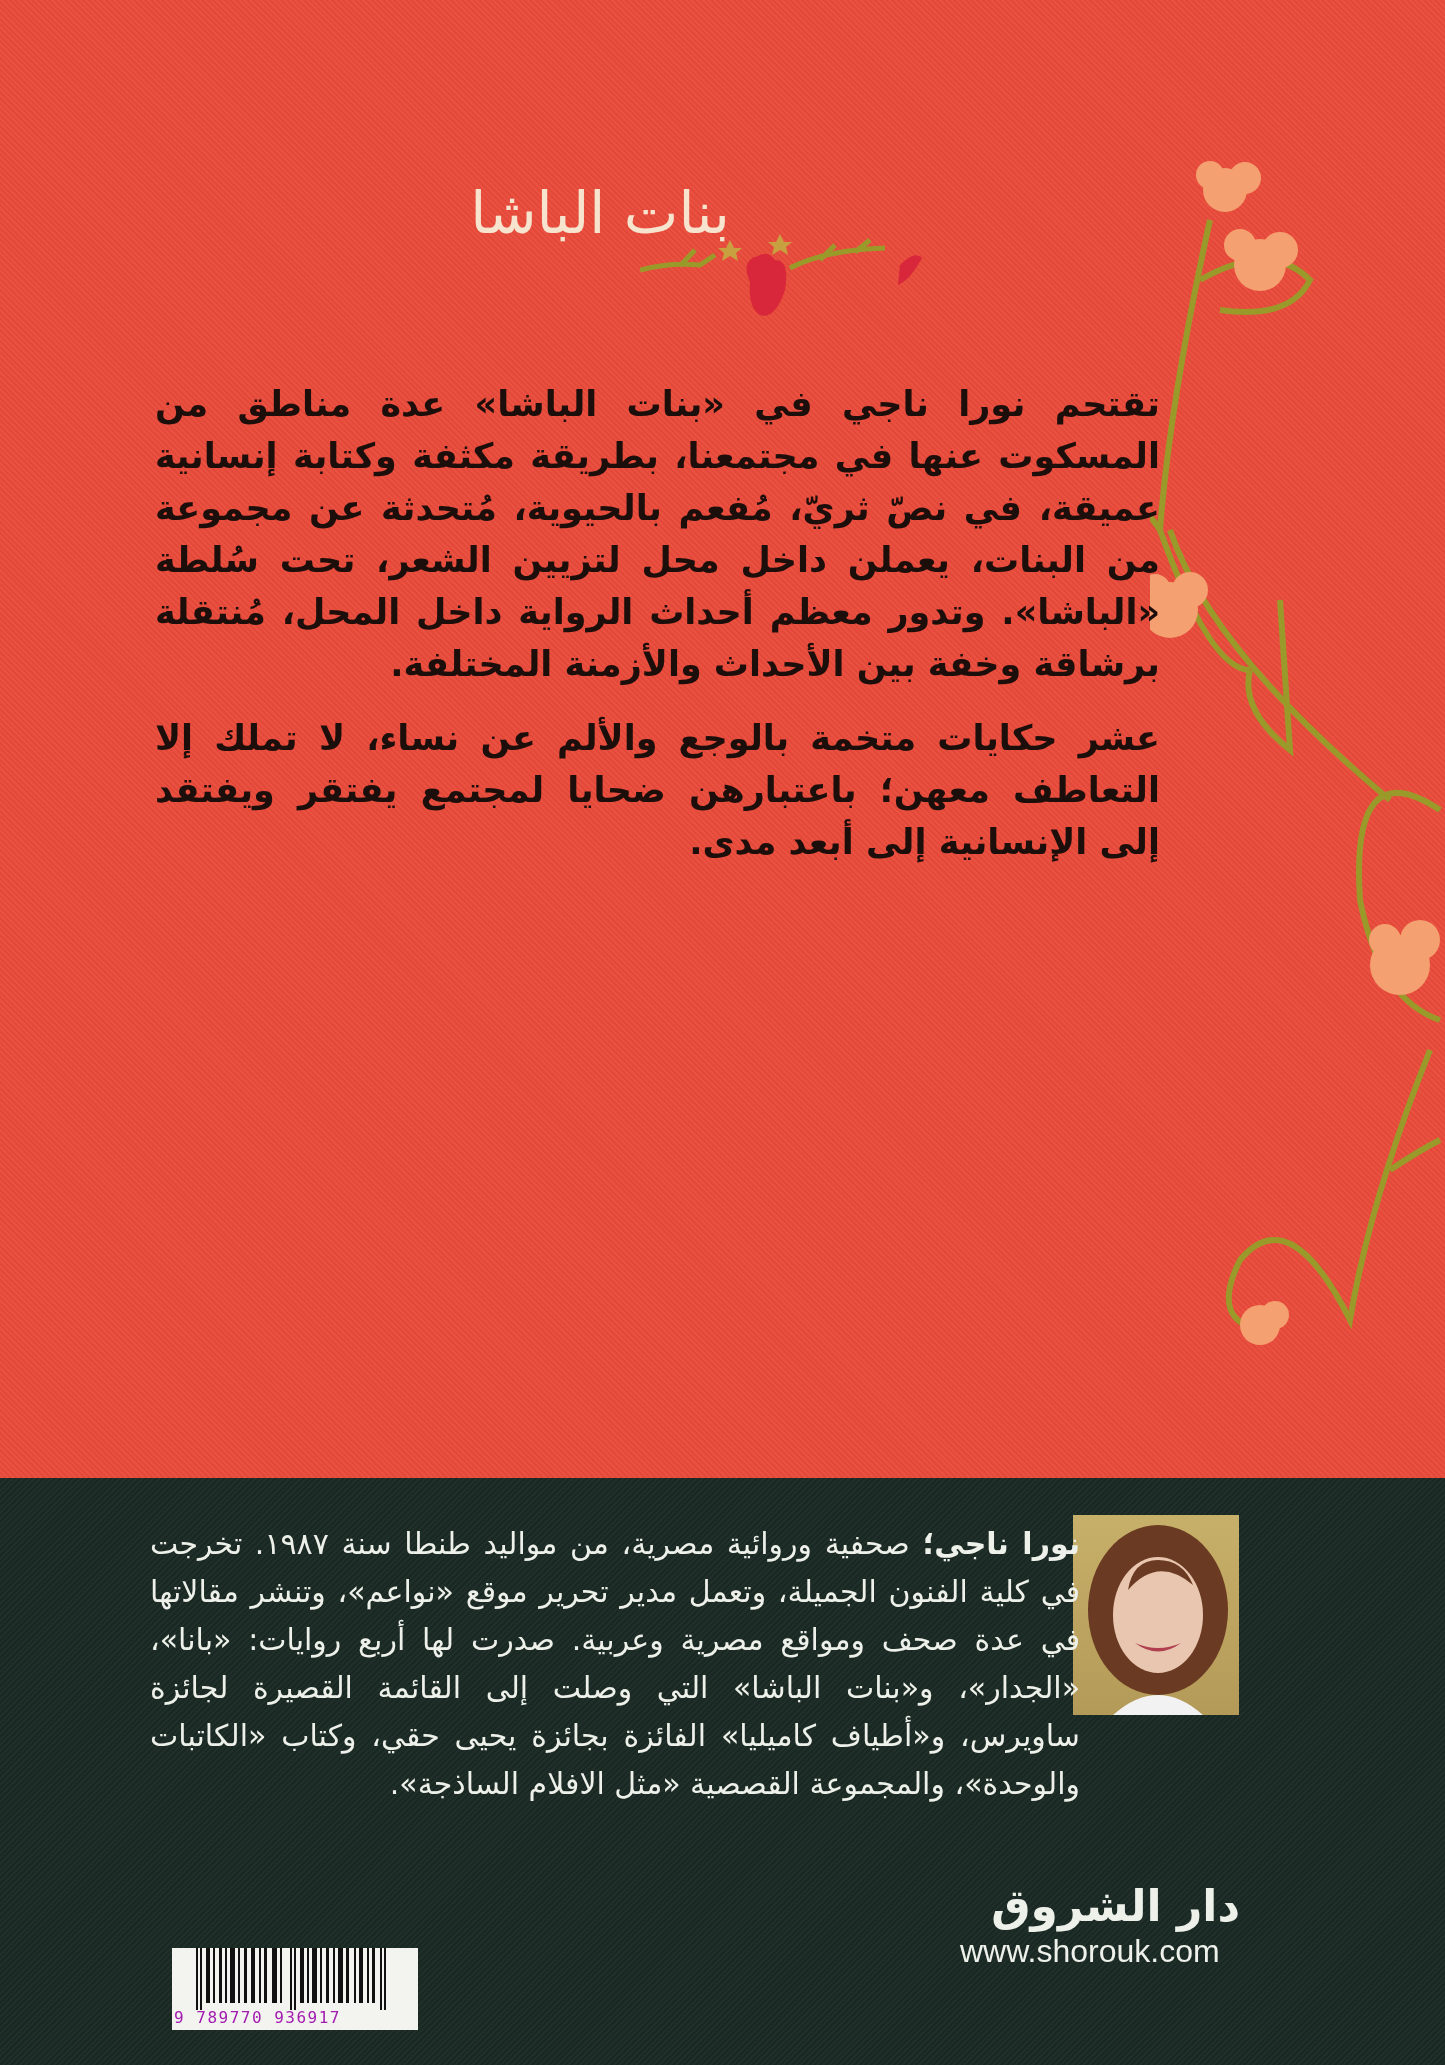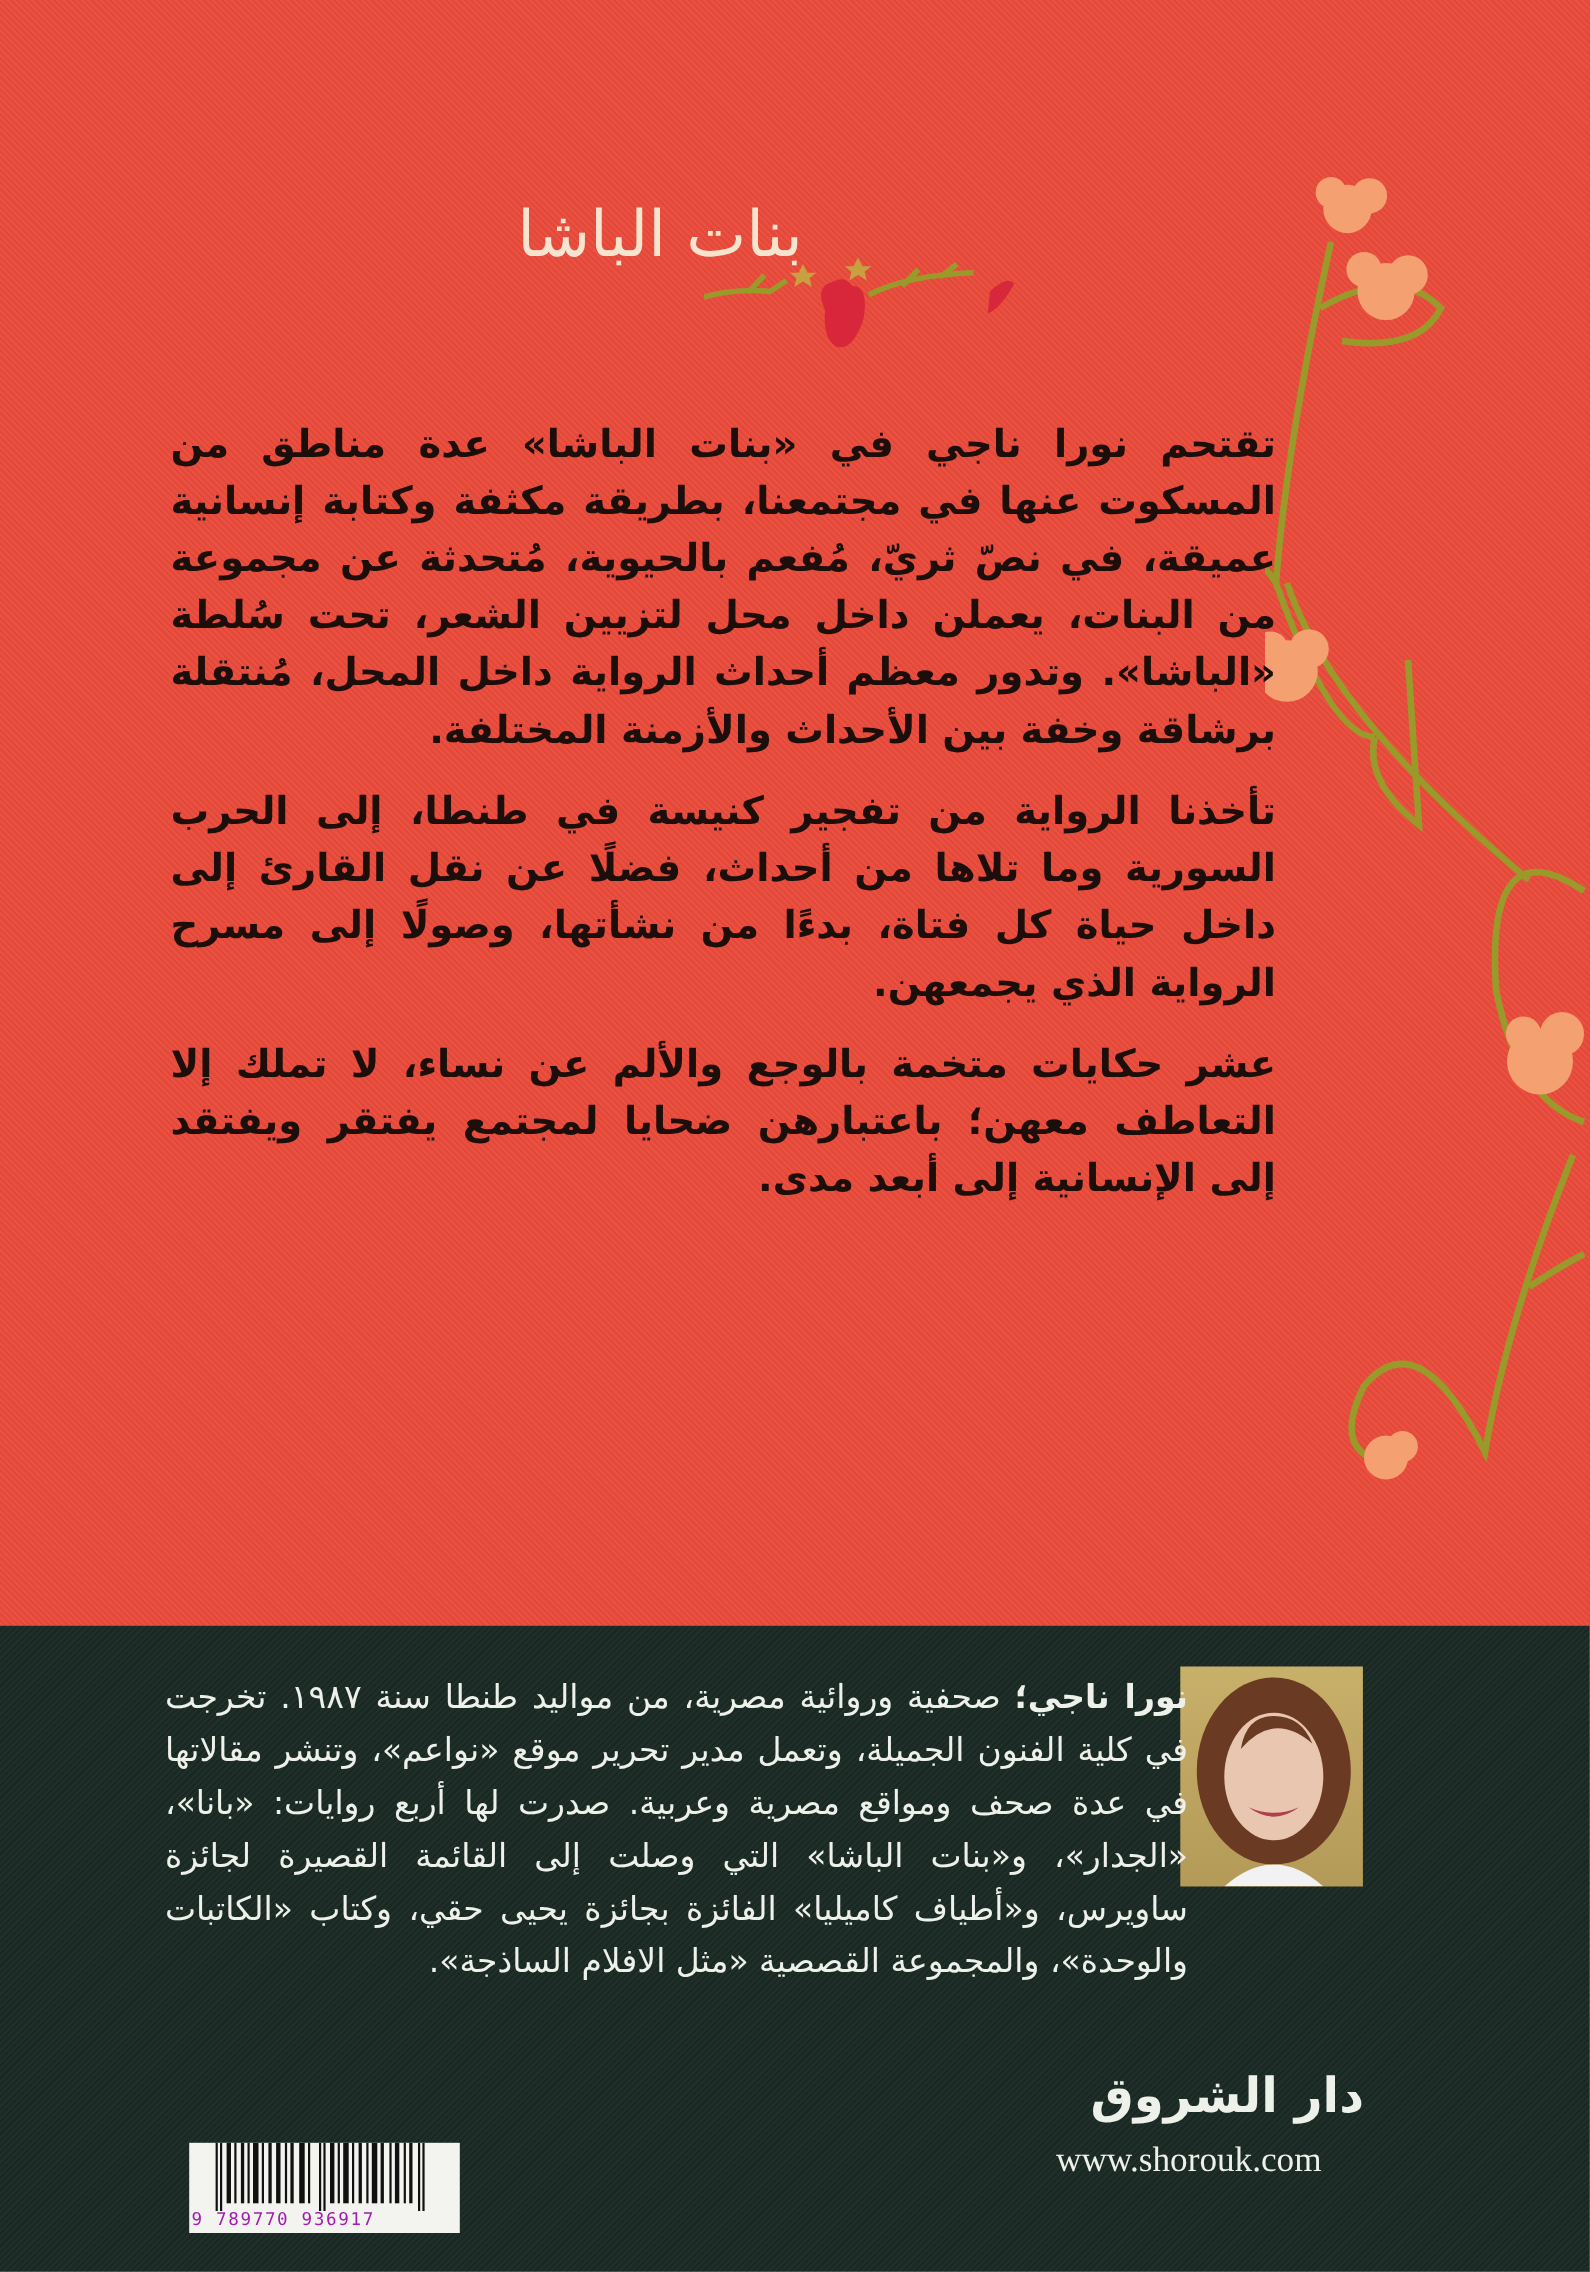--- a/index.html
+++ b/index.html
@@ -19,21 +19,21 @@
   .bio { position:absolute; left:150px; top:42px; width:930px; direction:rtl; text-align:justify;
     color:#eef0ea; font-size:30px; line-height:48px; }
   .bio .name { font-weight:bold; }
   .photo { position:absolute; left:1073px; top:37px; width:166px; height:200px; overflow:hidden;
     background:linear-gradient(180deg,#c7b06a 0%,#b49a58 100%); }
   .barcode { position:absolute; left:172px; top:1948px; width:246px; height:82px; background:#f3f3f0; }
   .bars { position:absolute; left:22px; top:0; width:210px; height:62px; }
   .barnum { position:absolute; left:2px; top:60px; font-family:"DejaVu Sans Mono", monospace; font-size:16px; color:#a21caf; letter-spacing:1.5px; white-space:pre; }
   .publisher { position:absolute; left:960px; top:1880px; width:300px; text-align:left; }
   .pub-ar { direction:rtl; text-align:right; width:280px; color:#eef0ea; font-size:44px; font-weight:bold; }
-  .pub-url { color:#eef0ea; font-size:32px; font-family:Liberation Serif, serif; margin-top:14px; }
+  .pub-url { color:#eef0ea; font-size:32px; font-family:Liberation Sans, sans-serif; margin-top:2px; }
 </style>
 </head>
 <body>
 
 <div class="cover">
 
   <div class="top">
 
     <div class="title">بنات الباشا</div>
 
@@ -73,21 +73,20 @@
         <circle cx="250" cy="815" r="30"></circle>
           <circle cx="270" cy="790" r="20"></circle>
           <circle cx="235" cy="790" r="16"></circle>
         <circle cx="110" cy="1175" r="20"></circle>
           <circle cx="125" cy="1165" r="14"></circle>
       </g>
     </svg>
 
     <div class="blurb">
       <p>تقتحم نورا ناجي في «بنات الباشا» عدة مناطق من المسكوت عنها في مجتمعنا، بطريقة مكثفة وكتابة إنسانية عميقة، في نصّ ثريّ، مُفعم بالحيوية، مُتحدثة عن مجموعة من البنات، يعملن داخل محل لتزيين الشعر، تحت سُلطة «الباشا». وتدور معظم أحداث الرواية داخل المحل، مُنتقلة برشاقة وخفة بين الأحداث والأزمنة المختلفة.</p>
-      <p>تأخذنا الرواية من تفجير كنيسة في طنطا، إلى الحرب السورية وما تلاها من أحداث، فضلًا عن نقل القارئ إلى داخل حياة كل فتاة، بدءًا من نشأتها، وصولًا إلى مسرح الرواية الذي يجمعهن.</p>
       <p>عشر حكايات متخمة بالوجع والألم عن نساء، لا تملك إلا التعاطف معهن؛ باعتبارهن ضحايا لمجتمع يفتقر ويفتقد إلى الإنسانية إلى أبعد مدى.</p>
     </div>
   </div>
 
   <div class="bottom">
     <div class="photo">
       <svg width="166" height="200" viewBox="0 0 166 200">
         <ellipse cx="85" cy="95" rx="70" ry="85" fill="#6b3a22"></ellipse>
         <ellipse cx="85" cy="100" rx="45" ry="58" fill="#e8c6b0"></ellipse>
         <path d="M55 75 Q85 40 120 70 Q110 45 85 45 Q60 45 55 75Z" fill="#6b3a22"></path>

